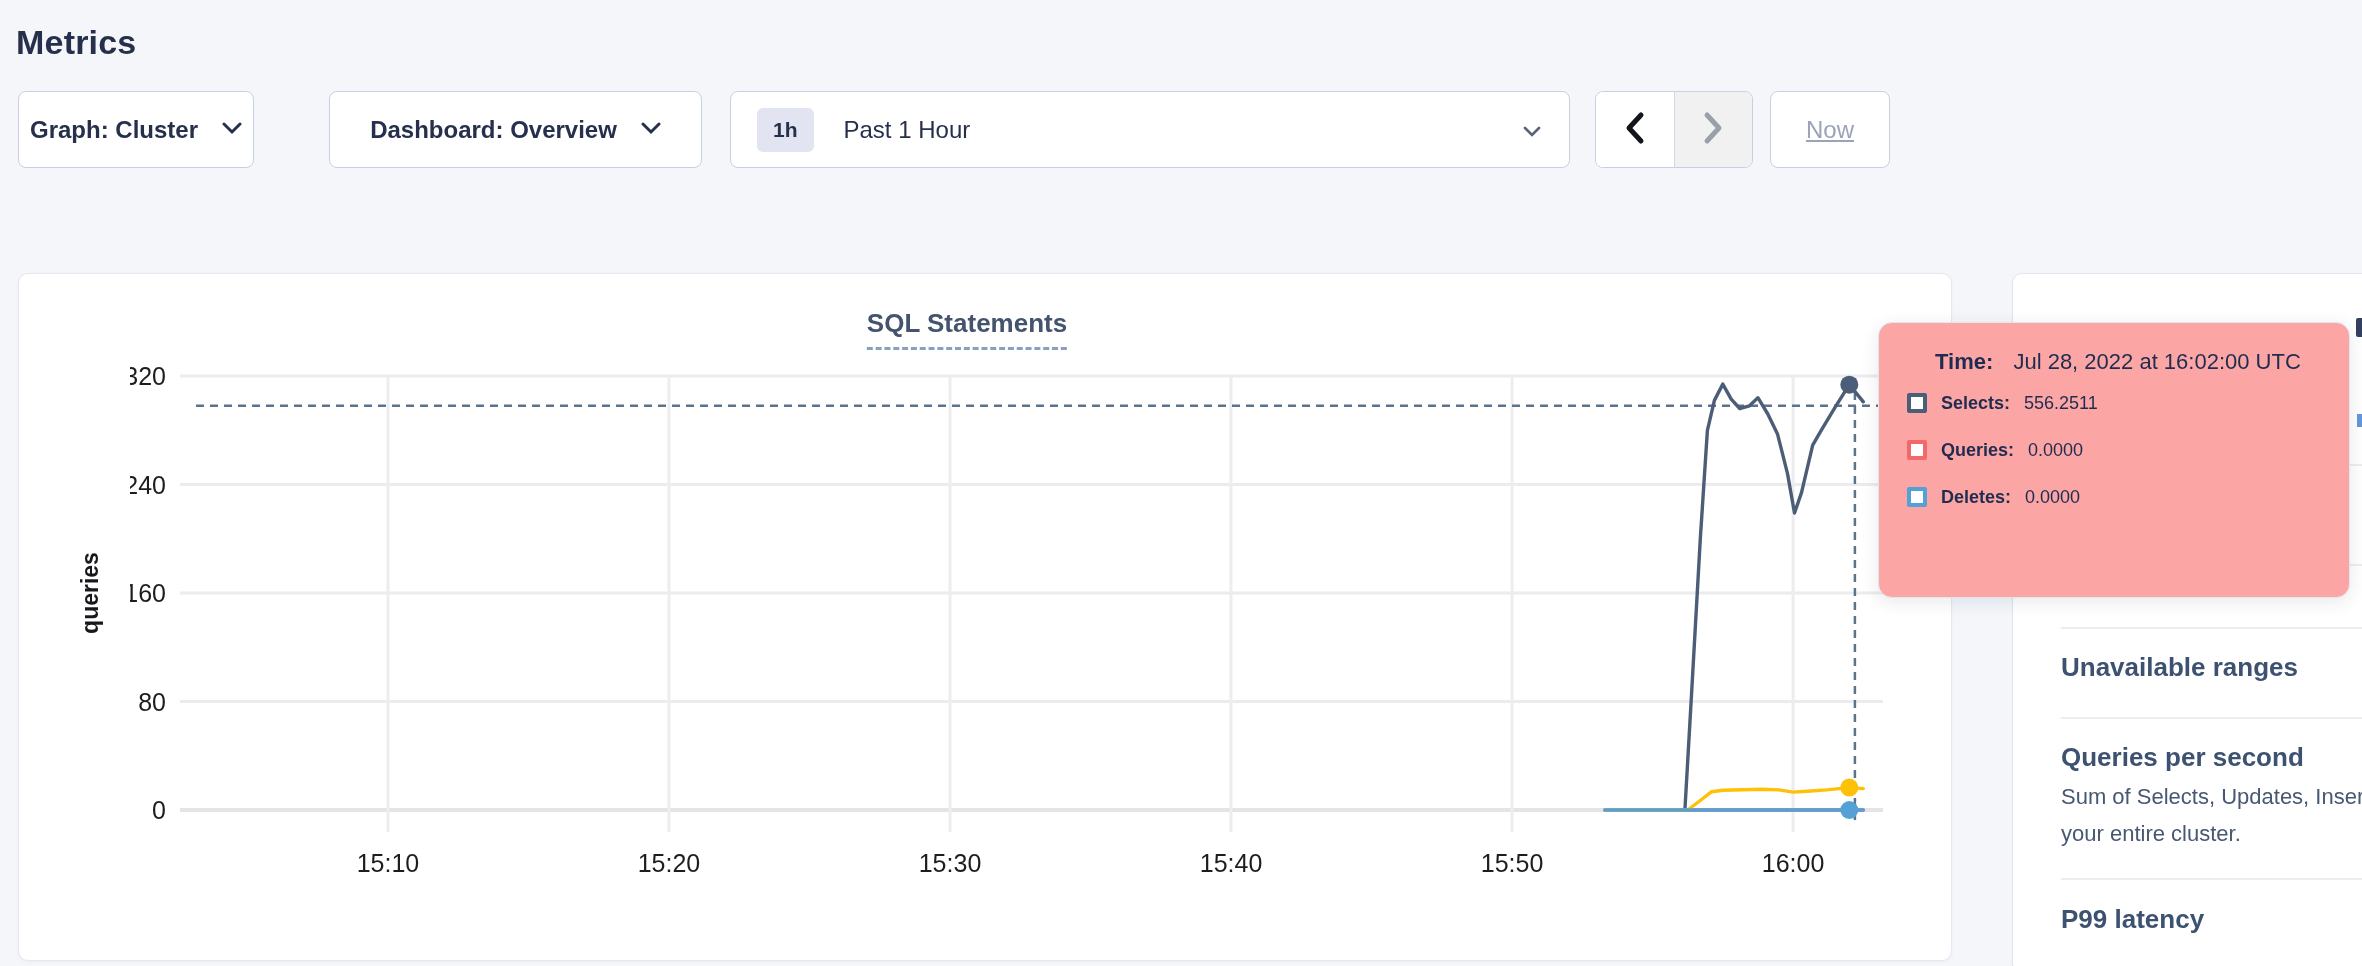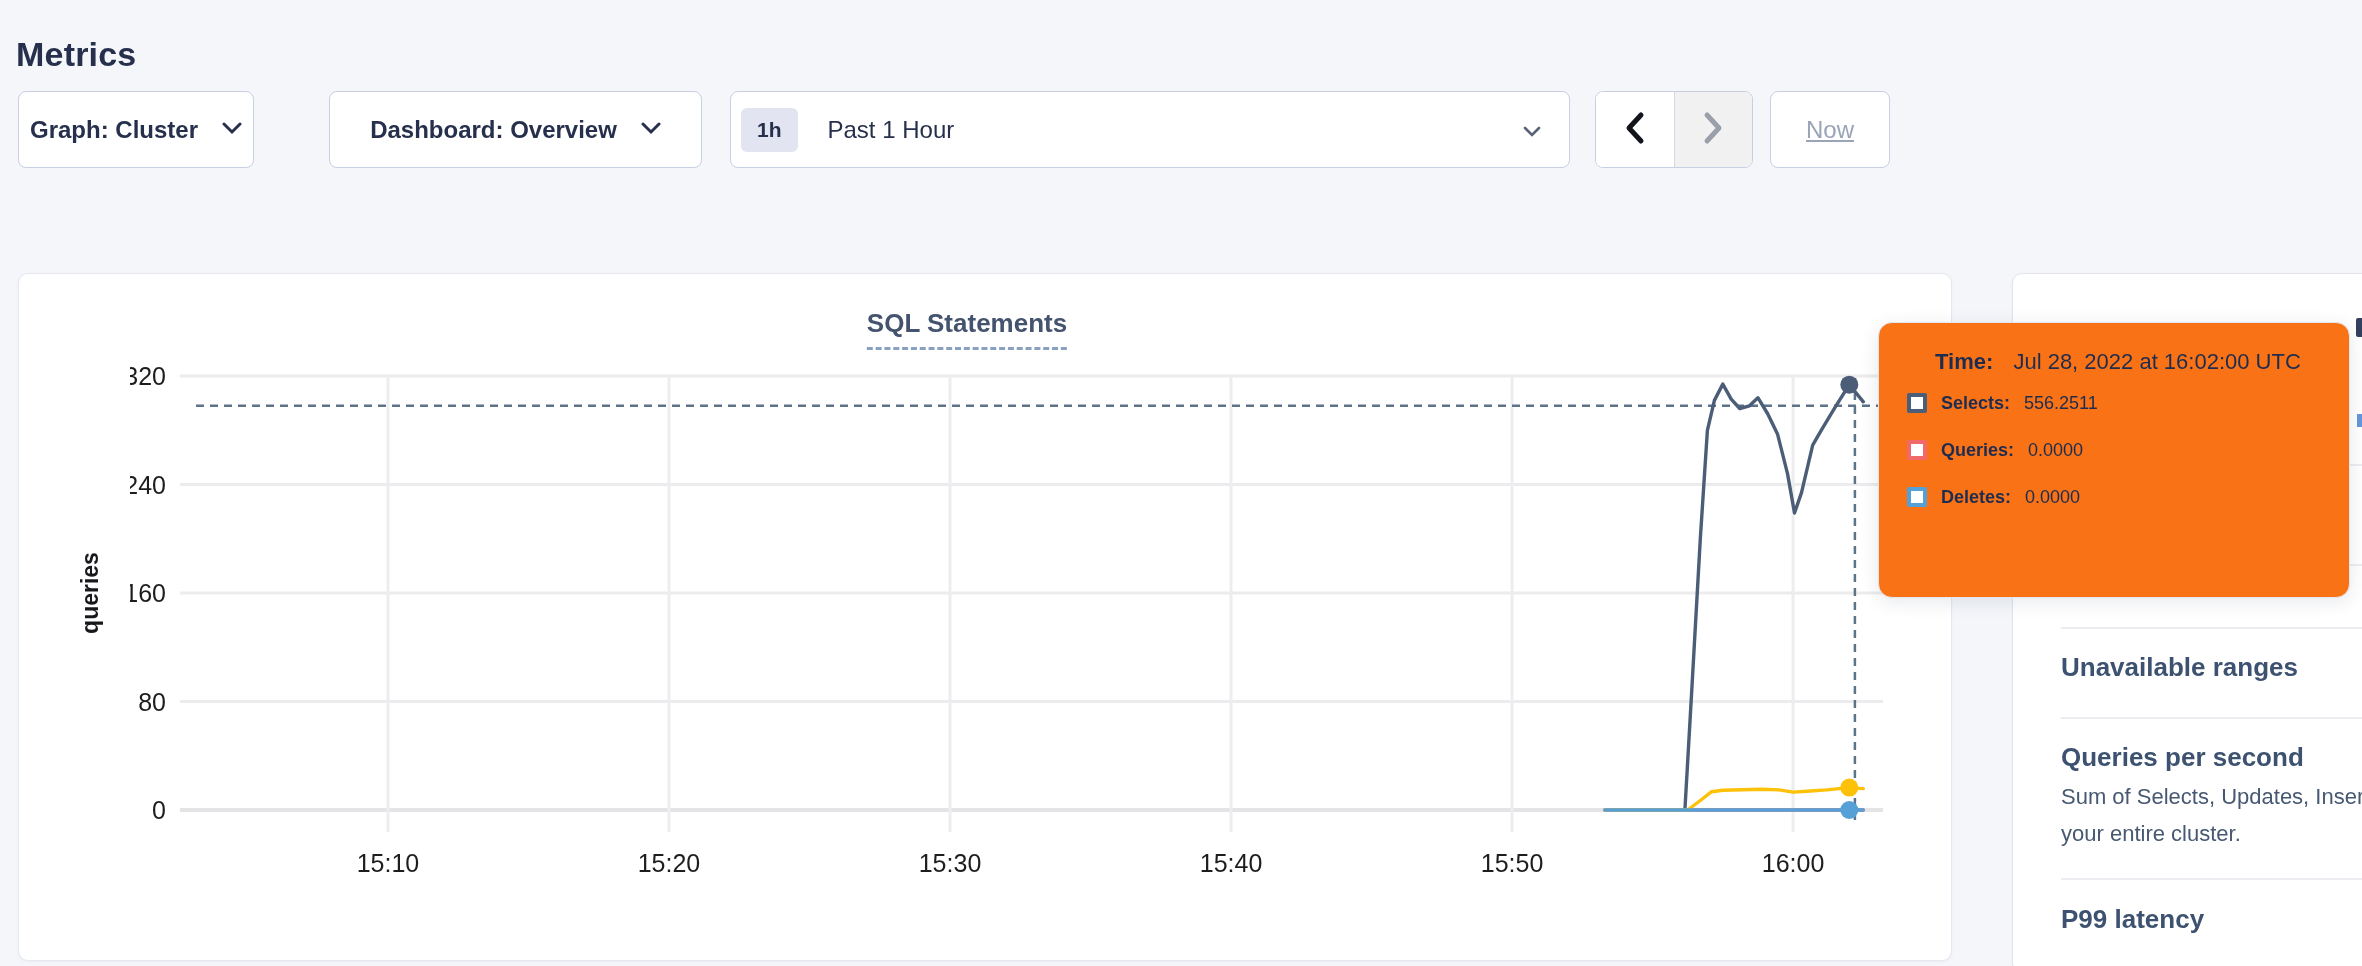--- a/index.html
+++ b/index.html
@@ -1,28 +1,28 @@
 <!DOCTYPE html>
 <html><head>
 <meta charset="utf-8">
 <style>
   html,body{margin:0;padding:0;background:#eef0f6;}
   *{box-sizing:border-box;font-family:"Liberation Sans",sans-serif;}
   .canvas{position:relative;width:2362px;height:966px;background:#f4f6fa;overflow:hidden;}
 
-  .page-title{position:absolute;left:16px;top:12px;font-size:34px;font-weight:600;color:#26304c;letter-spacing:.2px;}
+  .page-title{position:absolute;left:16px;top:0px;font-size:34px;font-weight:600;color:#26304c;letter-spacing:.2px;}
 
   
   .ctl{position:absolute;top:91px;height:77px;background:#fff;border:1px solid #c8cfe2;border-radius:8px;
        display:flex;align-items:center;justify-content:center;cursor:pointer;}
   .ctl-label{font-size:24px;font-weight:600;color:#26304c;}
   .caret{margin-left:24px;display:inline-block;}
   .graph-btn{left:18px;width:236px;}
   .dash-btn{left:329px;width:373px;}
-  .time-select{left:730px;width:840px;justify-content:flex-start;padding:0 10px;}
+  .time-select{left:730px;width:840px;justify-content:flex-start;padding:0 26px;}
   .time-badge{background:#e2e5f1;border-radius:6px;padding:10px 16px;font-size:21px;font-weight:700;color:#26304c;}
   .time-label{margin-left:30px;font-size:24px;font-weight:400;color:#26304c;}
   .time-caret{position:absolute;right:28px;top:32px;}
   .stepper{position:absolute;left:1595px;top:91px;width:158px;height:77px;border:1px solid #c8cfe2;border-radius:8px;
            background:#fff;display:flex;overflow:hidden;}
   .step-half{flex:1;display:flex;align-items:center;justify-content:center;cursor:pointer;}
   .step-prev{background:#ffffff;border-right:1px solid #d4d8e4;}
   .step-next{background:#f1f1f2;}
   .now-btn{left:1770px;width:120px;}
   .now-label{font-size:24px;font-weight:500;color:#9aa3b8;text-decoration:underline;}
@@ -30,21 +30,21 @@
   
   .chart-card{position:absolute;left:18px;top:273px;width:1934px;height:688px;background:#fff;
               border:1px solid #e5e8f0;border-radius:10px;box-shadow:0 1px 3px rgba(40,50,80,.05);}
   .chart-title{position:absolute;left:967px;top:308px;transform:translateX(-50%);font-size:26px;font-weight:700;
                color:#44536e;padding-bottom:8px;border-bottom:3px dashed #8aa0c0;cursor:help;z-index:2;}
   .y-axis-label{position:absolute;left:28px;top:573px;width:124px;height:40px;display:flex;align-items:center;
                 justify-content:center;transform:rotate(-90deg);font-size:23px;font-weight:700;color:#17181c;}
   .chart-svg{position:absolute;left:130px;top:340px;z-index:1;}
 
   
-  .tooltip{position:absolute;left:1878px;top:322px;width:472px;height:276px;background:#f97316;border:1px solid #e3e6ef;
+  .tooltip{position:absolute;left:1878px;top:322px;width:472px;height:276px;background:#fca5a5;border:1px solid #e3e6ef;
            border-radius:14px;box-shadow:0 4px 18px rgba(30,40,70,.10);z-index:10;padding:26px 0 0 28px;}
   .tt-time{padding-left:28px;margin-bottom:18px;font-size:22px;color:#1d2c50;}
   .tt-row{display:flex;align-items:flex-start;height:30px;margin-bottom:17px;font-size:18px;color:#1d2c50;}
   .tt-bold{font-weight:700;color:#1d2c50;}
   .tt-val{margin-left:14px;}
   .swatch{width:20px;height:20px;border:4px solid #000;border-radius:2px;background:#fff;margin-right:14px;flex:0 0 auto;}
 
   
   .side-card{position:absolute;left:2012px;top:273px;width:380px;height:700px;background:#fff;
              border:1px solid #e2e5ee;border-radius:10px;box-shadow:0 1px 3px rgba(40,50,80,.05);z-index:1;}

